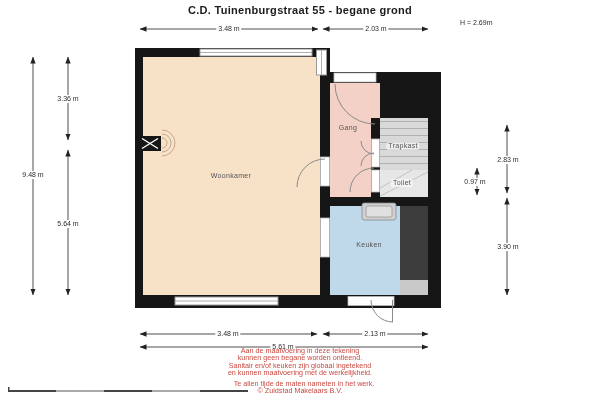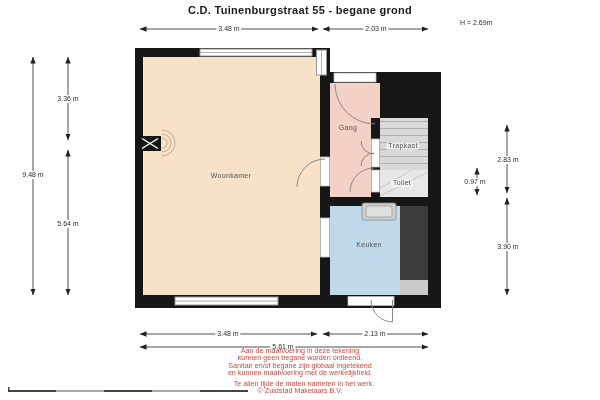--- a/index.html
+++ b/index.html
@@ -139,19 +139,19 @@
 
   <div class="room" style="left:231px;top:176px;background:transparent;">Woonkamer</div>
   <div class="room" style="left:348px;top:128px;background:transparent;">Gang</div>
   <div class="room" style="left:403px;top:146px;">Trapkast</div>
   <div class="room" style="left:402px;top:183px;">Toilet</div>
   <div class="room" style="left:369px;top:245px;background:transparent;">Keuken</div>
 
   <div class="disclaimer">
     <div>Aan de maatvoering in deze tekening</div>
     <div>kunnen geen begane worden ontleend.</div>
-    <div>Sanitair en/of begane zijn globaal ingetekend</div>
+    <div>Sanitair en/of keuken zijn globaal ingetekend</div>
     <div>en kunnen maatvoering met de werkelijkheid.</div>
     <div class="note">Te allen tijde de maten nameten in het werk.</div>
     <div>© Zuidstad Makelaars B.V.</div>
   </div>
 
 </div>
 
 </body></html>

